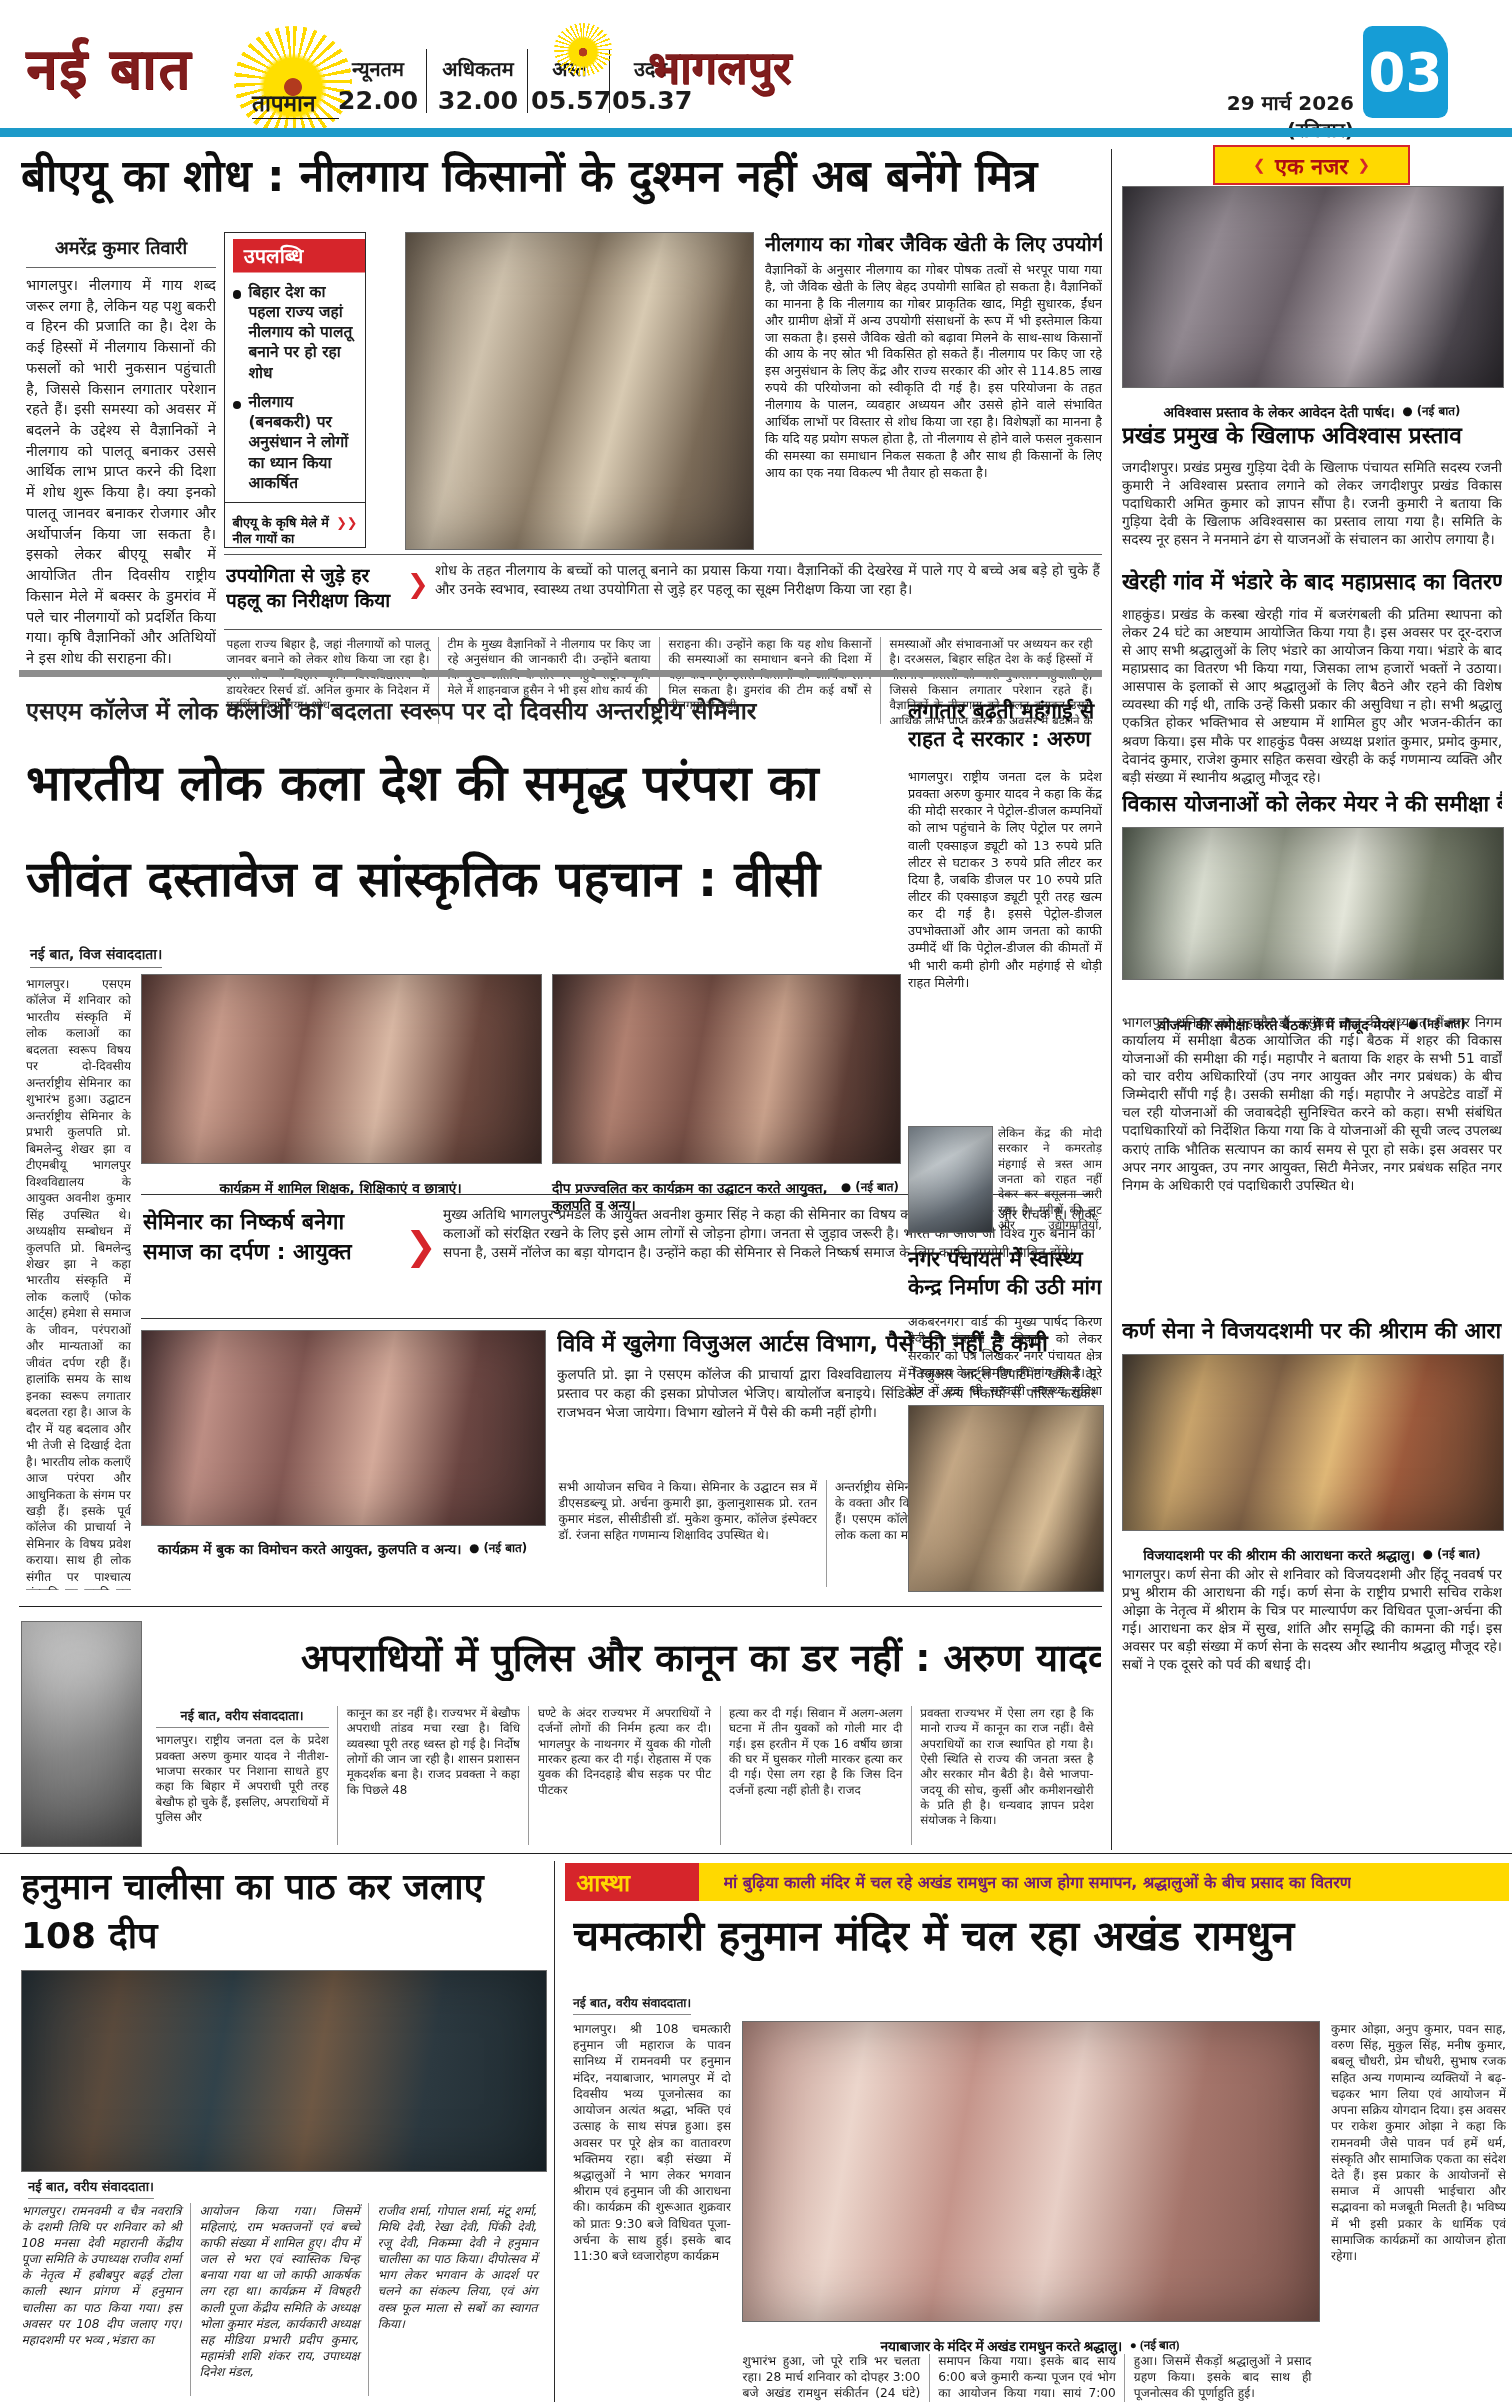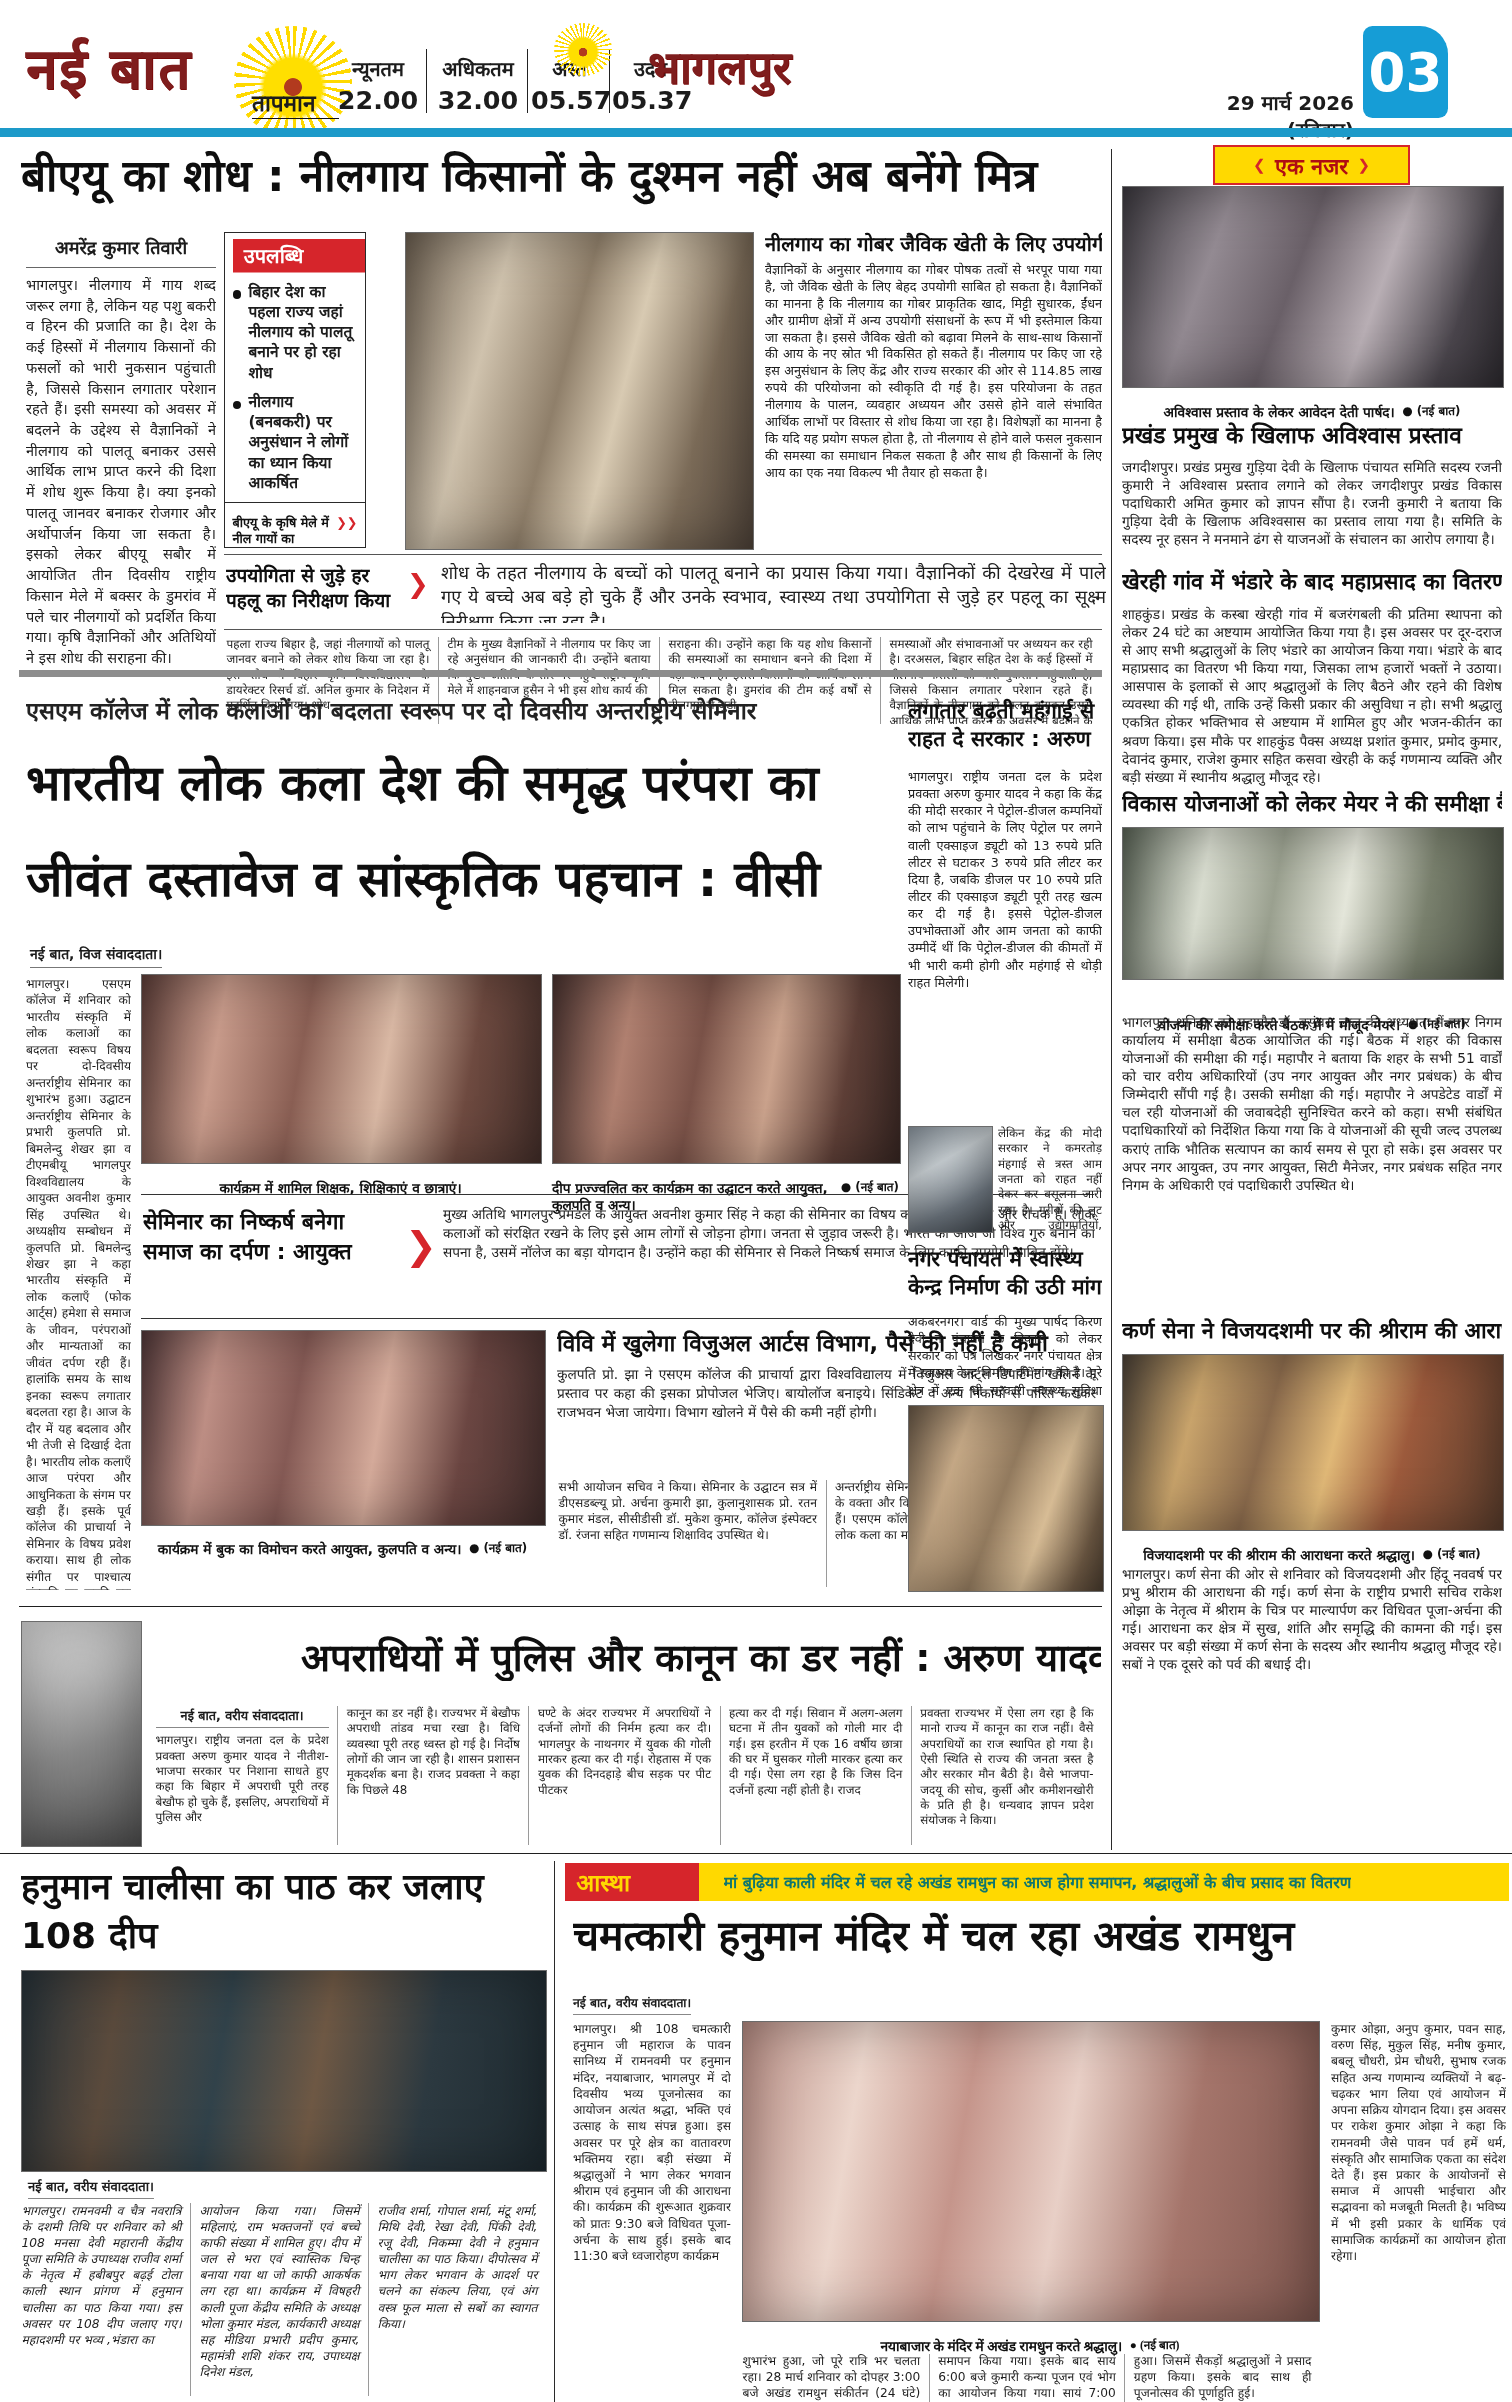--- a/index.html
+++ b/index.html
@@ -97,21 +97,21 @@
 
   <div class="abs ph" style="left:405px;top:232px;width:347px;height:316px;
               background:linear-gradient(105deg,#6e6152 0%,#cfc2ad 25%,#8f7f6a 45%,#d8cab2 60%,#7b6b58 80%,#50443a 100%),radial-gradient(circle at 60% 70%,#c9a36f 0 18%,transparent 19%);"></div>
 
   <div class="abs hl red nw hid" style="left:765px;top:232px;width:337px;font-size:20px;">नीलगाय का गोबर जैविक खेती के लिए उपयोगी</div>
   <div class="abs body just hid" style="left:765px;top:262px;width:337px;height:282px;font-size:12.7px;line-height:1.33;">वैज्ञानिकों के अनुसार नीलगाय का गोबर पोषक तत्वों से भरपूर पाया गया है, जो जैविक खेती के लिए बेहद उपयोगी साबित हो सकता है। वैज्ञानिकों का मानना है कि नीलगाय का गोबर प्राकृतिक खाद, मिट्टी सुधारक, ईंधन और ग्रामीण क्षेत्रों में अन्य उपयोगी संसाधनों के रूप में भी इस्तेमाल किया जा सकता है। इससे जैविक खेती को बढ़ावा मिलने के साथ-साथ किसानों की आय के नए स्रोत भी विकसित हो सकते हैं। नीलगाय पर किए जा रहे इस अनुसंधान के लिए केंद्र और राज्य सरकार की ओर से 114.85 लाख रुपये की परियोजना को स्वीकृति दी गई है। इस परियोजना के तहत नीलगाय के पालन, व्यवहार अध्ययन और उससे होने वाले संभावित आर्थिक लाभों पर विस्तार से शोध किया जा रहा है। विशेषज्ञों का मानना है कि यदि यह प्रयोग सफल होता है, तो नीलगाय से होने वाले फसल नुकसान की समस्या का समाधान निकल सकता है और साथ ही किसानों के लिए आय का एक नया विकल्प भी तैयार हो सकता है।</div>
 
   <div class="abs" style="left:224px;top:554px;width:878px;height:0.9px;background:#555;"></div>
   <div class="abs hl red hid" style="left:226px;top:563px;width:179px;height:58px;font-size:19px;line-height:1.3;">उपयोगिता से जुड़े हर पहलू का निरीक्षण किया</div>
   <div class="abs chev" style="left:407px;top:569px;font-size:26px;">❯</div>
-  <div class="abs body just hid" style="left:435px;top:561px;width:665px;height:62px;font-size:18px;line-height:1.35;margin-left:6px;">शोध के तहत नीलगाय के बच्चों को पालतू बनाने का प्रयास किया गया। वैज्ञानिकों की देखरेख में पाले गए ये बच्चे अब बड़े हो चुके हैं और उनके स्वभाव, स्वास्थ्य तथा उपयोगिता से जुड़े हर पहलू का सूक्ष्म निरीक्षण किया जा रहा है।</div>
+  <div class="abs body just hid" style="left:435px;top:561px;width:665px;height:62px;font-size:14px;line-height:1.35;">शोध के तहत नीलगाय के बच्चों को पालतू बनाने का प्रयास किया गया। वैज्ञानिकों की देखरेख में पाले गए ये बच्चे अब बड़े हो चुके हैं और उनके स्वभाव, स्वास्थ्य तथा उपयोगिता से जुड़े हर पहलू का सूक्ष्म निरीक्षण किया जा रहा है।</div>
   <div class="abs" style="left:224px;top:629px;width:878px;height:0.9px;background:#555;"></div>
 
   <div class="abs colset hid" style="left:218px;top:637px;width:883px;height:87px;">
     <div>
         <p class="body just" style="font-size:11.8px;line-height:1.3;">पहला राज्य बिहार है, जहां नीलगायों को पालतू जानवर बनाने को लेकर शोध किया जा रहा है। इस शोध में बिहार कृषि विश्वविद्यालय के डायरेक्टर रिसर्च डॉ. अनिल कुमार के निदेशन में प्रदर्शित किया गया। शोध</p>
       </div>
     <div>
         <p class="body just" style="font-size:11.8px;line-height:1.3;">टीम के मुख्य वैज्ञानिकों ने नीलगाय पर किए जा रहे अनुसंधान की जानकारी दी। उन्होंने बताया कि मुख्य अतिथि के तौर पर पहुंचे राष्ट्रीय कृषि मेले में शाहनवाज हुसैन ने भी इस शोध कार्य की</p>
       </div>
     <div>
@@ -260,21 +260,21 @@
       </div>
     <div>
         <p class="body just" style="font-size:12.2px;line-height:1.32;">राजीव शर्मा, गोपाल शर्मा, मंटू शर्मा, मिथि देवी, रेखा देवी, पिंकी देवी, रजू देवी, निकम्मा देवी ने हनुमान चालीसा का पाठ किया। दीपोत्सव में भाग लेकर भगवान के आदर्श पर चलने का संकल्प लिया, एवं अंग वस्त्र फूल माला से सबों का स्वागत किया।</p>
       </div>
   </div>
 
   <div class="abs arrowhead" style="left:565px;top:1863px;width:141px;height:38px;">
     <span style="color:#ffd900;font-size:23.5px;">आस्था</span>
   </div>
   <div class="abs" style="left:699px;top:1863px;width:810px;height:38px;background:#ffd900;display:flex;align-items:center;padding-left:24.5px;box-sizing:border-box;">
-    <span class="b nw hid" style="color:#0f766e;font-size:16px;max-width:772px;text-align:center;">मां बुढ़िया काली मंदिर में चल रहे अखंड रामधुन का आज होगा समापन, श्रद्धालुओं के बीच प्रसाद का वितरण</span>
+    <span class="b nw hid" style="color:#701a75;font-size:16px;max-width:772px;text-align:center;">मां बुढ़िया काली मंदिर में चल रहे अखंड रामधुन का आज होगा समापन, श्रद्धालुओं के बीच प्रसाद का वितरण</span>
   </div>
   <div class="abs hl nw hid" style="left:573px;top:1911px;width:934px;font-size:41px;">चमत्कारी हनुमान मंदिर में चल रहा अखंड रामधुन</div>
 
   <div class="abs b" style="left:573px;top:1994px;font-size:12.2px;border-bottom:0.9px solid #888;padding-bottom:2.8px;">नई बात, वरीय संवाददाता।</div>
   <div class="abs body just hid" style="left:573px;top:2021px;width:158px;height:377px;font-size:12.2px;line-height:1.33;">भागलपुर। श्री 108 चमत्कारी हनुमान जी महाराज के पावन सानिध्य में रामनवमी पर हनुमान मंदिर, नयाबाजार, भागलपुर में दो दिवसीय भव्य पूजनोत्सव का आयोजन अत्यंत श्रद्धा, भक्ति एवं उत्साह के साथ संपन्न हुआ। इस अवसर पर पूरे क्षेत्र का वातावरण भक्तिमय रहा। बड़ी संख्या में श्रद्धालुओं ने भाग लेकर भगवान श्रीराम एवं हनुमान जी की आराधना की। कार्यक्रम की शुरूआत शुक्रवार को प्रातः 9:30 बजे विधिवत पूजा-अर्चना के साथ हुई। इसके बाद 11:30 बजे ध्वजारोहण कार्यक्रम</div>
 
   <div class="abs ph" style="left:742px;top:2021px;width:576px;height:299px;
               background:linear-gradient(100deg,#b98e85 0%,#ecd6cc 20%,#c5958b 38%,#e8cfc6 55%,#a5756b 75%,#7e564e 100%),radial-gradient(circle at 78% 60%,#c23b3b 0 10%,transparent 11%),radial-gradient(circle at 88% 30%,#c23b3b 0 6%,transparent 7%);"></div>
   <div class="abs cap" style="left:742px;top:2326px;width:576px;font-family:Liberation Serif, serif;">
     <span>नयाबाजार के मंदिर में अखंड रामधुन करते श्रद्धालु।</span>

